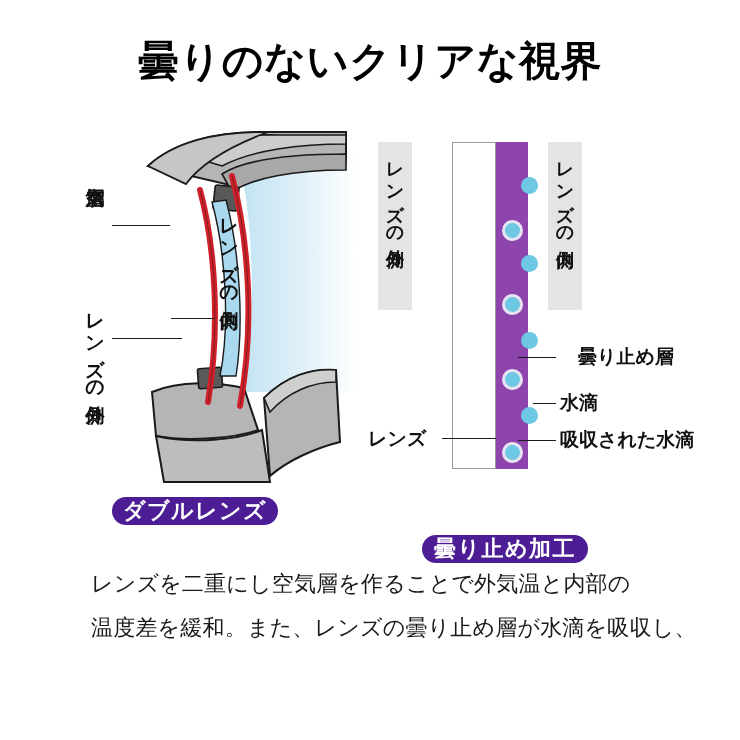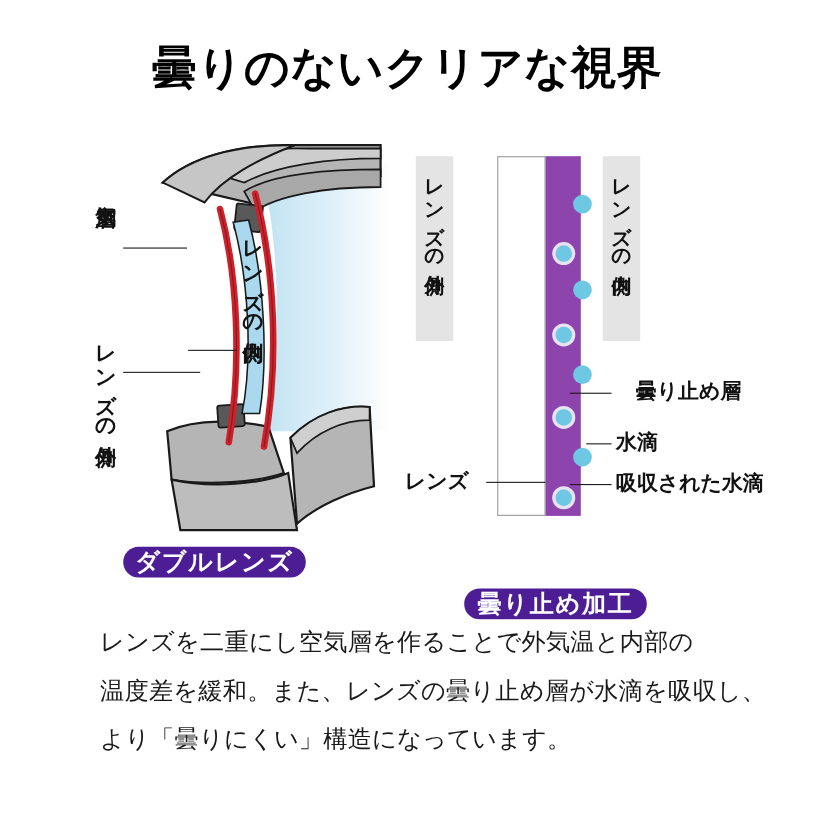--- a/index.html
+++ b/index.html
@@ -288,16 +288,15 @@
     <div class="callout" style="left:190px; top:299px;">吸収された水滴</div>
     <div class="rline" style="left:148px; top:310px; width:38px;"></div>
   </div>
 
   <div class="badge badge-left">ダブルレンズ</div>
   <div class="badge badge-right">曇り止め加工</div>
 
   <div class="body-text">
     <div>レンズを二重にし空気層を作ることで外気温と内部の</div>
     <div>温度差を緩和。また、レンズの曇り止め層が水滴を吸収し、</div>
-    <div>より「曇りにくい」構造になっています。</div>
   </div>
 
 </div>
 
 </body></html>

